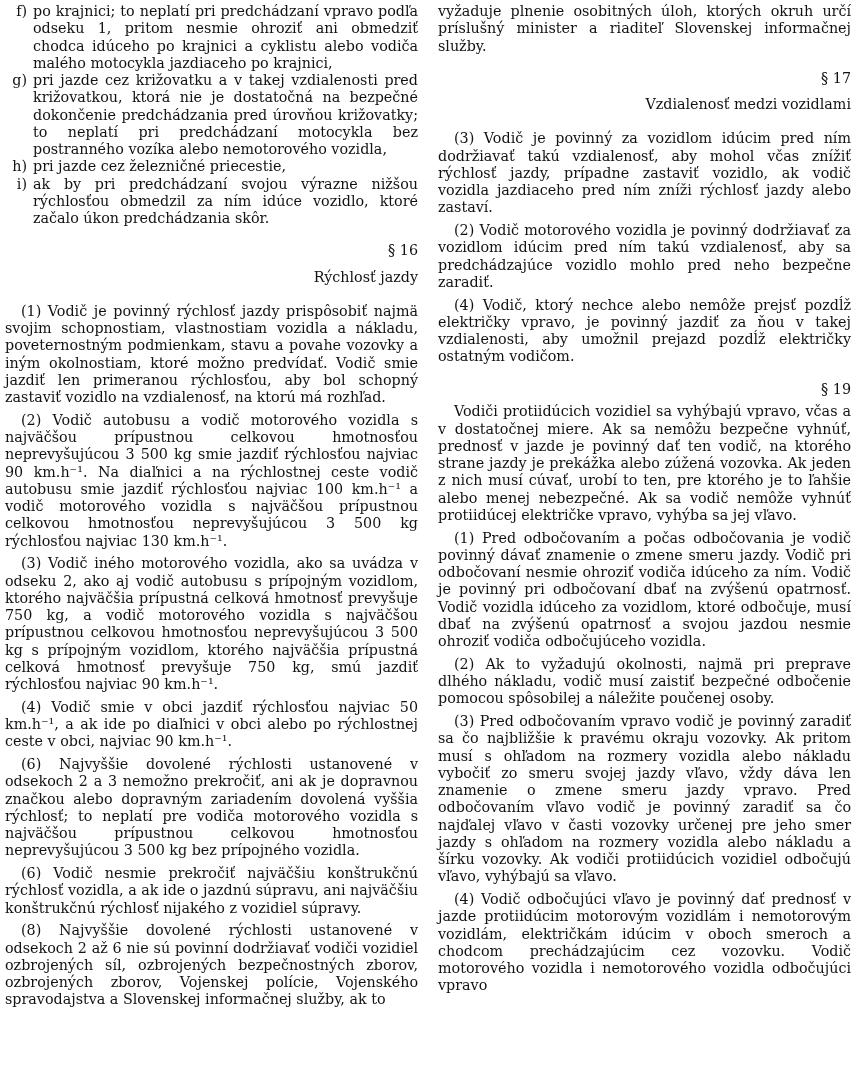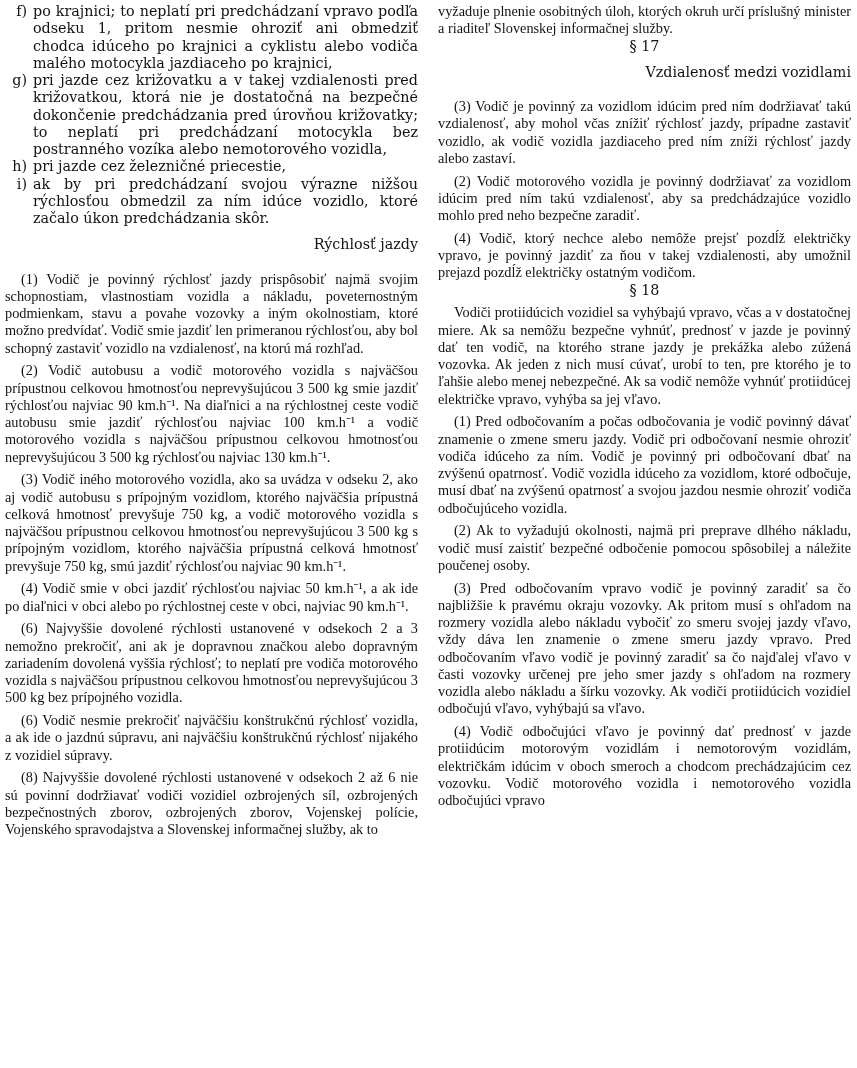--- a/index.html
+++ b/index.html
@@ -25,75 +25,75 @@
   .col {
     width: 413px;
     flex: 0 0 413px;
     font-size: 14.3px;
     line-height: 17.25px;
     text-align: justify;
   }
   .para {
     margin: 5.5px 0 0 0;
     text-indent: 16px;
-    font-family: Liberation Serif, serif;
   }
   .para.no-indent {
     margin-top: 0;
     text-indent: 0;
   }
   .list-item {
     position: relative;
     padding-left: 28px;
     margin: 0;
   }
   .list-marker {
     position: absolute;
     left: 0;
     top: 0;
     width: 22px;
     text-align: right;
   }
   .section-number {
-    margin-top: 0;
-    text-align: center;
+    margin-top: 15px;
+    text-align: right;
     text-indent: 0;
   }
   .section-title {
     margin-top: 9px;
     margin-bottom: 17px;
     text-align: right;
     text-indent: 0;
   }
 </style>
 </head>
 <body>
 
 <div class="page">
   <div class="col" id="col-0">
       <div class="list-item"><span class="list-marker">f)</span><span>po krajnici; to neplatí pri predchádzaní vpravo podľa odseku 1, pritom nesmie ohroziť ani obmedziť chodca idúceho po krajnici a cyklistu alebo vodiča malého motocykla jazdiaceho po krajnici,</span></div>
       <div class="list-item"><span class="list-marker">g)</span><span>pri jazde cez križovatku a v takej vzdialenosti pred križovatkou, ktorá nie je dostatočná na bezpečné dokončenie predchádzania pred úrovňou križovatky; to neplatí pri predchádzaní motocykla bez postranného vozíka alebo nemotorového vozidla,</span></div>
       <div class="list-item"><span class="list-marker">h)</span><span>pri jazde cez železničné priecestie,</span></div>
       <div class="list-item"><span class="list-marker">i)</span><span>ak by pri predchádzaní svojou výrazne nižšou rýchlosťou obmedzil za ním idúce vozidlo, ktoré začalo úkon predchádzania skôr.</span></div>
+      <div class="section-number">§ 16</div>
       <div class="section-title">Rýchlosť jazdy</div>
       <p class="para">(1) Vodič je povinný rýchlosť jazdy prispôsobiť najmä svojim schopnostiam, vlastnostiam vozidla a nákladu, poveternostným podmienkam, stavu a povahe vozovky a iným okolnostiam, ktoré možno predvídať. Vodič smie jazdiť len primeranou rýchlosťou, aby bol schopný zastaviť vozidlo na vzdialenosť, na ktorú má rozhľad.</p>
       <p class="para">(2) Vodič autobusu a vodič motorového vozidla s najväčšou prípustnou celkovou hmotnosťou neprevyšujúcou 3 500 kg smie jazdiť rýchlosťou najviac 90 km.h⁻¹. Na diaľnici a na rýchlostnej ceste vodič autobusu smie jazdiť rýchlosťou najviac 100 km.h⁻¹ a vodič motorového vozidla s najväčšou prípustnou celkovou hmotnosťou neprevyšujúcou 3 500 kg rýchlosťou najviac 130 km.h⁻¹.</p>
       <p class="para">(3) Vodič iného motorového vozidla, ako sa uvádza v odseku 2, ako aj vodič autobusu s prípojným vozidlom, ktorého najväčšia prípustná celková hmotnosť prevyšuje 750 kg, a vodič motorového vozidla s najväčšou prípustnou celkovou hmotnosťou neprevyšujúcou 3 500 kg s prípojným vozidlom, ktorého najväčšia prípustná celková hmotnosť prevyšuje 750 kg, smú jazdiť rýchlosťou najviac 90 km.h⁻¹.</p>
       <p class="para">(4) Vodič smie v obci jazdiť rýchlosťou najviac 50 km.h⁻¹, a ak ide po diaľnici v obci alebo po rýchlostnej ceste v obci, najviac 90 km.h⁻¹.</p>
       <p class="para">(6) Najvyššie dovolené rýchlosti ustanovené v odsekoch 2 a 3 nemožno prekročiť, ani ak je dopravnou značkou alebo dopravným zariadením dovolená vyššia rýchlosť; to neplatí pre vodiča motorového vozidla s najväčšou prípustnou celkovou hmotnosťou neprevyšujúcou 3 500 kg bez prípojného vozidla.</p>
       <p class="para">(6) Vodič nesmie prekročiť najväčšiu konštrukčnú rýchlosť vozidla, a ak ide o jazdnú súpravu, ani najväčšiu konštrukčnú rýchlosť nijakého z vozidiel súpravy.</p>
       <p class="para">(8) Najvyššie dovolené rýchlosti ustanovené v odsekoch 2 až 6 nie sú povinní dodržiavať vodiči vozidiel ozbrojených síl, ozbrojených bezpečnostných zborov, ozbrojených zborov, Vojenskej polície, Vojenského spravodajstva a Slovenskej informačnej služby, ak to</p>
     </div>
   <div class="col" id="col-1">
       <p class="para no-indent">vyžaduje plnenie osobitných úloh, ktorých okruh určí príslušný minister a riaditeľ Slovenskej informačnej služby.</p>
       <div class="section-number">§ 17</div>
       <div class="section-title">Vzdialenosť medzi vozidlami</div>
       <p class="para">(3) Vodič je povinný za vozidlom idúcim pred ním dodržiavať takú vzdialenosť, aby mohol včas znížiť rýchlosť jazdy, prípadne zastaviť vozidlo, ak vodič vozidla jazdiaceho pred ním zníži rýchlosť jazdy alebo zastaví.</p>
       <p class="para">(2) Vodič motorového vozidla je povinný dodržiavať za vozidlom idúcim pred ním takú vzdialenosť, aby sa predchádzajúce vozidlo mohlo pred neho bezpečne zaradiť.</p>
       <p class="para">(4) Vodič, ktorý nechce alebo nemôže prejsť pozdĺž električky vpravo, je povinný jazdiť za ňou v takej vzdialenosti, aby umožnil prejazd pozdĺž električky ostatným vodičom.</p>
-      <div class="section-number">§ 18</div>
+      <div class="section-number">§ 19</div>
       <p class="para">Vodiči protiidúcich vozidiel sa vyhýbajú vpravo, včas a v dostatočnej miere. Ak sa nemôžu bezpečne vyhnúť, prednosť v jazde je povinný dať ten vodič, na ktorého strane jazdy je prekážka alebo zúžená vozovka. Ak jeden z nich musí cúvať, urobí to ten, pre ktorého je to ľahšie alebo menej nebezpečné. Ak sa vodič nemôže vyhnúť protiidúcej električke vpravo, vyhýba sa jej vľavo.</p>
       <p class="para">(1) Pred odbočovaním a počas odbočovania je vodič povinný dávať znamenie o zmene smeru jazdy. Vodič pri odbočovaní nesmie ohroziť vodiča idúceho za ním. Vodič je povinný pri odbočovaní dbať na zvýšenú opatrnosť. Vodič vozidla idúceho za vozidlom, ktoré odbočuje, musí dbať na zvýšenú opatrnosť a svojou jazdou nesmie ohroziť vodiča odbočujúceho vozidla.</p>
       <p class="para">(2) Ak to vyžadujú okolnosti, najmä pri preprave dlhého nákladu, vodič musí zaistiť bezpečné odbočenie pomocou spôsobilej a náležite poučenej osoby.</p>
       <p class="para">(3) Pred odbočovaním vpravo vodič je povinný zaradiť sa čo najbližšie k pravému okraju vozovky. Ak pritom musí s ohľadom na rozmery vozidla alebo nákladu vybočiť zo smeru svojej jazdy vľavo, vždy dáva len znamenie o zmene smeru jazdy vpravo. Pred odbočovaním vľavo vodič je povinný zaradiť sa čo najďalej vľavo v časti vozovky určenej pre jeho smer jazdy s ohľadom na rozmery vozidla alebo nákladu a šírku vozovky. Ak vodiči protiidúcich vozidiel odbočujú vľavo, vyhýbajú sa vľavo.</p>
       <p class="para">(4) Vodič odbočujúci vľavo je povinný dať prednosť v jazde protiidúcim motorovým vozidlám i nemotorovým vozidlám, električkám idúcim v oboch smeroch a chodcom prechádzajúcim cez vozovku. Vodič motorového vozidla i nemotorového vozidla odbočujúci vpravo</p>
     </div>
 </div>
 
 </body></html>

